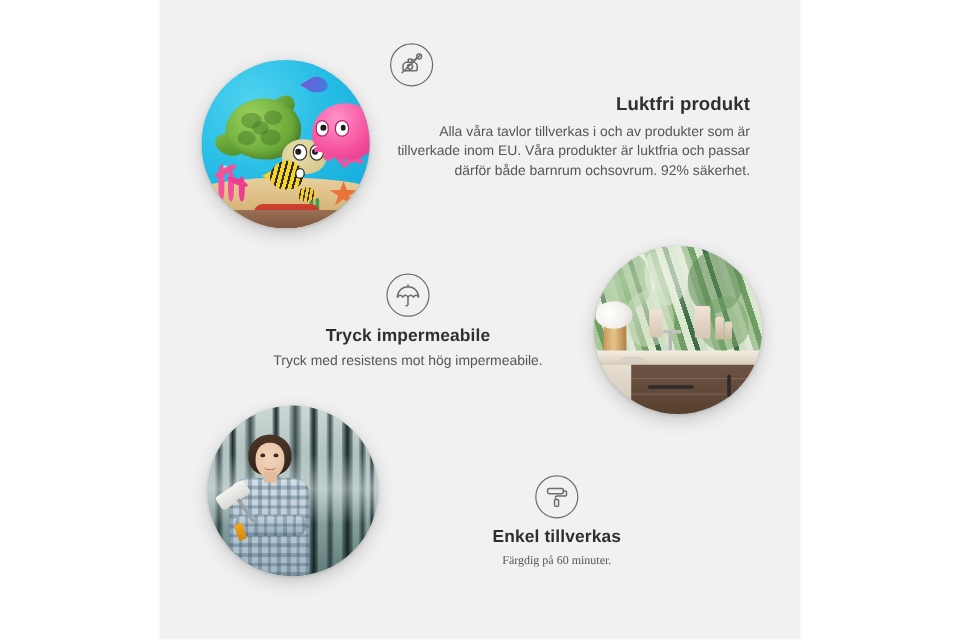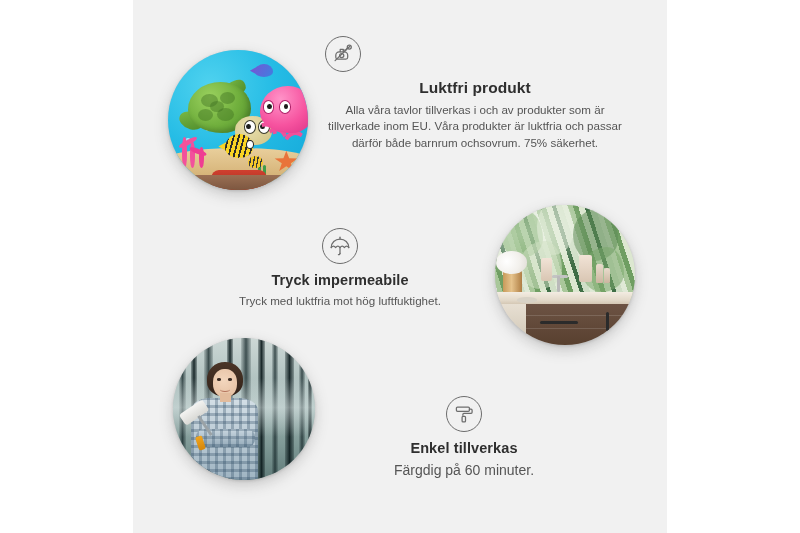--- a/index.html
+++ b/index.html
@@ -324,34 +324,34 @@
     line-height: 1.2;
   }
   .f-body {
     font-size: 11.6px;
     color: #555555;
     line-height: 1.42;
     margin: 0;
   }
 
   
-  #feature-1 { left: 192px; top: 36px; width: 300px; text-align: center; }
+  #feature-1 { left: 192px; top: 36px; width: 300px; text-align: right; }
   #feature-1 .icon-wrap { margin-left: 0; }
 
   
   #feature-2 { left: 62px; top: 228px; width: 290px; text-align: center; }
   #feature-2 .icon-wrap { margin: 0 auto; }
   #feature-2 .f-title { font-size: 14.5px; margin-top: 8px; }
   #feature-2 .f-body { font-size: 11.6px; }
 
   
   #feature-3 { left: 193px; top: 396px; width: 276px; text-align: center; }
   #feature-3 .icon-wrap { margin: 0 auto; }
   #feature-3 .f-title { font-size: 14.5px; margin-top: 8px; }
-  #feature-3 .f-body { font-size: 14px; }
+  #feature-3 .f-body { font-size: 10px; font-family: Liberation Serif, serif; }
 </style>
 </head>
 <body>
 
 <div id="page">
   <div id="canvas">
 
     <div class="circle c1">
       <div class="scene">
         <div class="sea-water layer"></div>
@@ -418,21 +418,21 @@
         <svg width="24" height="24" viewBox="0 0 24 24" fill="none" stroke="#6d6d6d" stroke-width="1.25" stroke-linecap="round" stroke-linejoin="round">
           <path d="M8.2 9.8h5.1c1.9 0 3.4 1.6 3.4 3.5v1.9c0 1-.8 1.8-1.8 1.8H6.6c-1 0-1.8-.8-1.8-1.8v-1.9c0-1.9 1.5-3.5 3.4-3.5z"></path>
           <path d="M9.2 9.8V7.4h3.1v2.4"></path>
           <path d="M12.3 8.1h2.3l1.6-1.9"></path>
           <circle cx="18.3" cy="5.1" r="2.0"></circle>
           <circle cx="10.7" cy="13.6" r="2.1"></circle>
           <line x1="4.1" y1="18.6" x2="18.9" y2="4.3"></line>
         </svg>
       </div>
       <div class="f-title">Luktfri produkt</div>
-      <div class="f-body">Alla våra tavlor tillverkas i och av produkter som är tillverkade inom EU. Våra produkter är luktfria och passar därför både barnrum ochsovrum. 75% säkerhet.</div>
+      <div class="f-body">Alla våra tavlor tillverkas i och av produkter som är tillverkade inom EU. Våra produkter är luktfria och passar därför både barnrum ochsovrum. 92% säkerhet.</div>
     </div>
 
     <div class="circle c2">
       <div class="scene">
         <div class="bath-wall layer"></div>
 
         <div class="leafblob" style="left:4%;top:4%;width:30%;height:34%;background:#8fb97f;"></div>
         <div class="leafblob" style="left:30%;top:-4%;width:26%;height:40%;background:#e6efdc;"></div>
         <div class="leafblob" style="left:56%;top:2%;width:32%;height:38%;background:#5d8b56;"></div>
         <div class="leafblob" style="left:18%;top:26%;width:30%;height:34%;background:#cfe0c2;"></div>
@@ -466,21 +466,21 @@
       <div class="icon-wrap">
         <svg width="24" height="24" viewBox="0 0 24 24" fill="none" stroke="#6d6d6d" stroke-width="1.25" stroke-linecap="round" stroke-linejoin="round">
           <path d="M3.2 13.6c0-4.9 3.9-8.6 8.8-8.6s8.8 3.7 8.8 8.6"></path>
           <path d="M3.2 13.6c1.5-2.0 3.0-2.0 4.4 0 1.5-2.0 3.0-2.0 4.4 0 1.5-2.0 3.0-2.0 4.4 0 1.5-2.0 3.0-2.0 4.4 0"></path>
           <line x1="12" y1="13.6" x2="12" y2="19.4"></line>
           <path d="M12 19.4c0 .9-.8 1.5-1.6 1.3"></path>
           <line x1="12" y1="5.0" x2="12" y2="3.2"></line>
         </svg>
       </div>
       <div class="f-title">Tryck impermeabile</div>
-      <div class="f-body">Tryck med luktfria mot hög luftfuktighet.</div>
+      <div class="f-body">Tryck med resistens mot hög impermeabile.</div>
     </div>
 
     <div class="circle c3">
       <div class="scene">
         <div class="forest-bg layer"></div>
 
         <div class="tree" style="left:4%;width:5%;"></div>
         <div class="tree tree-dark" style="left:13%;width:4%;"></div>
         <div class="tree" style="left:22%;width:6%;"></div>
         <div class="tree tree-dark" style="left:38%;width:4%;"></div>

